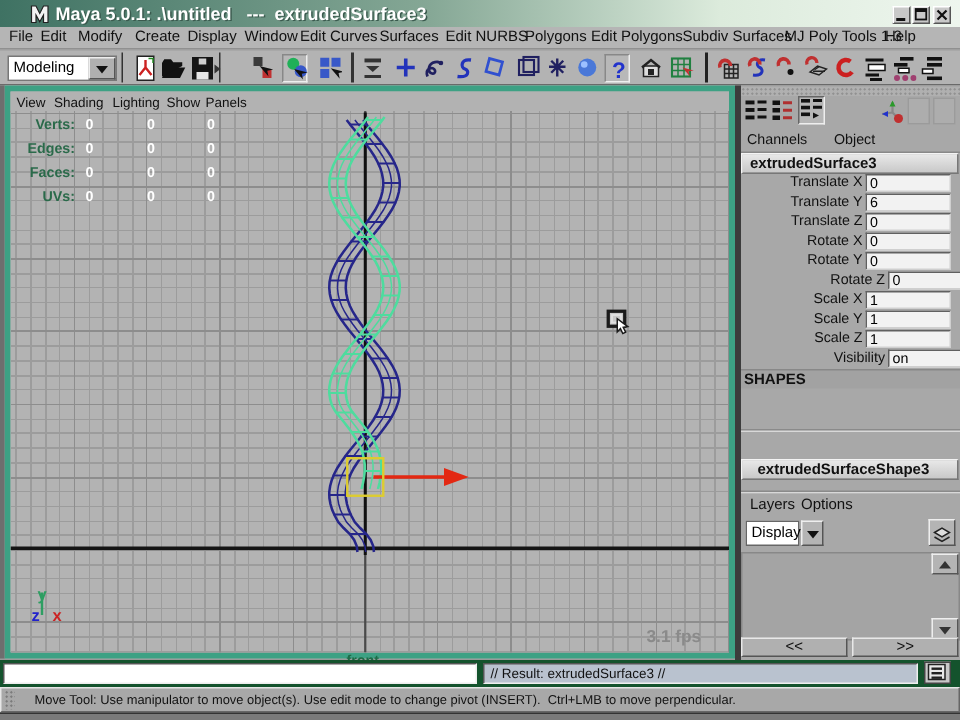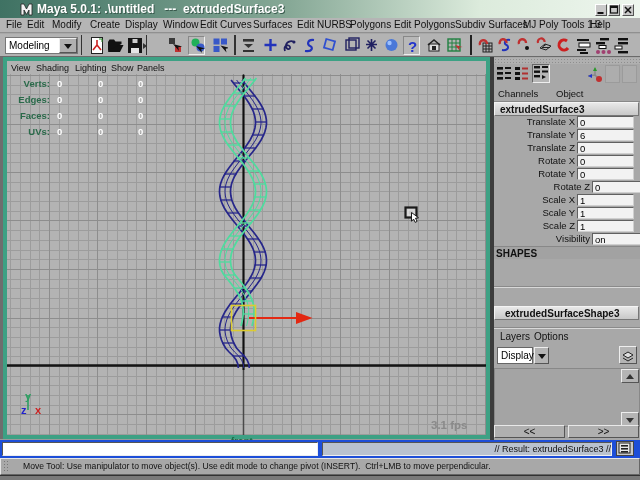--- a/index.html
+++ b/index.html
@@ -540,21 +540,21 @@
  <div class="ab" style="left:126px;top:0px;width:18px;height:14px;background:#b4b4b4;border:1px solid;border-color:#eee #555 #555 #eee;">
       <div class="ab" style="left:4px;top:4px;width:0;height:0;border-bottom:5px solid #333;border-left:4px solid transparent;border-right:4px solid transparent;"></div>
     </div>
  <div class="ab" style="left:126px;top:43px;width:18px;height:14px;background:#b4b4b4;border:1px solid;border-color:#eee #555 #555 #eee;">
       <div class="ab" style="left:4px;top:5px;width:0;height:0;border-top:5px solid #333;border-left:4px solid transparent;border-right:4px solid transparent;"></div>
     </div>
 </div>
 <div class="ab" style="left:494px;top:425px;width:71px;height:13px;background:#b0b0b0;border:1px solid;border-color:#e8e8e8 #555 #555 #e8e8e8;text-align:center;font-size:10px;line-height:11px;color:#111;">&lt;&lt;</div>
 <div class="ab" style="left:568px;top:425px;width:71px;height:13px;background:#b0b0b0;border:1px solid;border-color:#e8e8e8 #555 #555 #e8e8e8;text-align:center;font-size:10px;line-height:11px;color:#111;">&gt;&gt;</div>
 
-<div class="ab" style="left:0;top:440px;width:640px;height:18px;background:#1d4ed8;text-align:right;">
+<div class="ab" style="left:0;top:440px;width:640px;height:18px;background:#14532d;">
  <div class="ab" style="left:2px;top:2px;width:316px;height:14px;background:#fff;border:1px solid;border-color:#555 #eee #eee #555;"></div>
  <div class="ab" style="left:322px;top:2px;width:290px;height:14px;background:#b9c2cf;border:1px solid;border-color:#555 #eee #eee #555;font-size:9px;line-height:13px;padding-left:4px;color:#111;">// Result: extrudedSurface3 //</div>
  <div class="ab" style="left:616px;top:1px;width:18px;height:15px;background:#c8c8c8;border:1px solid #444;">
       <svg width="16" height="13">
         <rect x="2" y="1" width="11" height="10" fill="#e8e8e8" stroke="#222"></rect>
         <rect x="4" y="3" width="7" height="1.6" fill="#222"></rect>
         <rect x="4" y="6" width="7" height="1.6" fill="#222"></rect>
         <rect x="4" y="9" width="7" height="1.6" fill="#222"></rect>
       </svg>
     </div>

